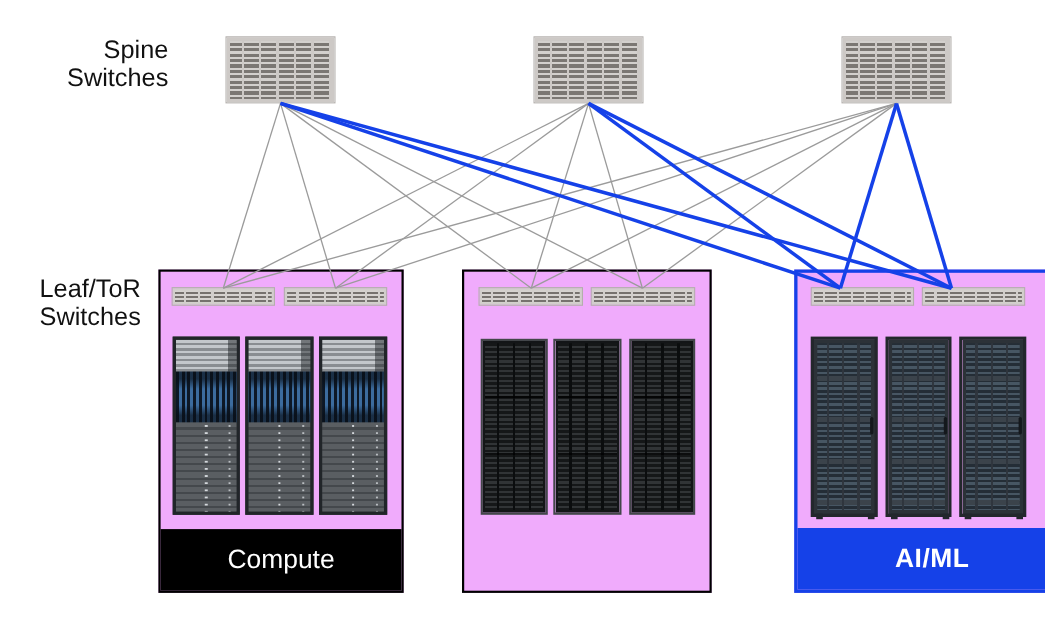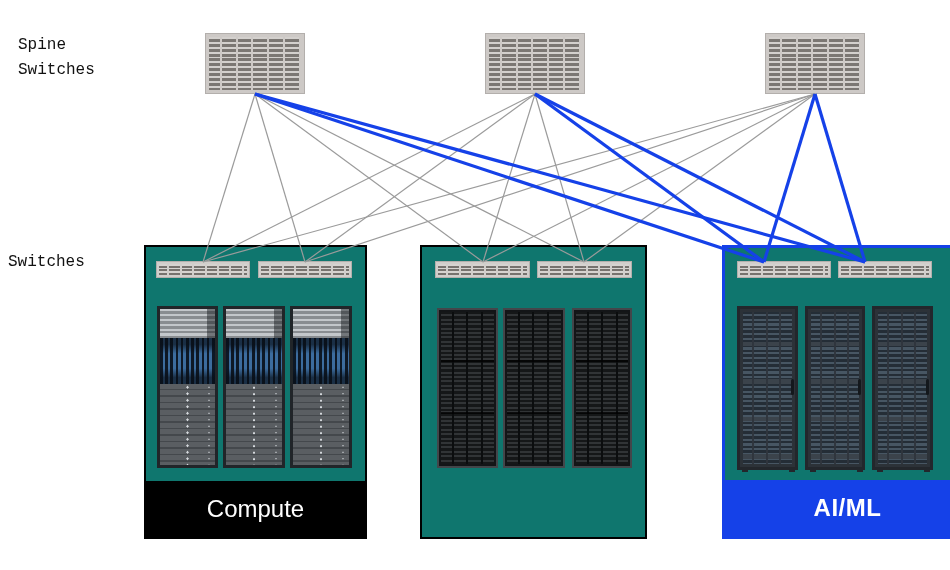--- a/index.html
+++ b/index.html
@@ -3,22 +3,22 @@
 <meta charset="utf-8">
 <style>
   html,body{margin:0;padding:0;background:#ffffff;}
   .canvas{
     position:relative; width:950px; height:570px; overflow:hidden;
     background:#ffffff; font-family:"Liberation Sans", sans-serif;
   }
 
   
   .side-label{
-    position:absolute; text-align:left; color:var(--label-black,#111);
-    font-size:16px; line-height:25px;font-family:Liberation Mono, monospace;
+    position:absolute; text-align:right; color:var(--label-black,#111);
+    font-size:23px; line-height:25px;
   }
   #spine-label{ left:18px; top:33px; width:135px; }
   #leaf-label{ left:8px;  top:250px; width:120px; }
 
   
   .spine-switch{
     position:absolute; top:33px; width:100px; height:61px; box-sizing:border-box;
     border:1px solid #b3afac; padding:3px;
     background-image:
       repeating-linear-gradient(90deg, rgba(0,0,0,0) 0 13.7px, #cdc9c6 13.7px 15.8px),
@@ -29,21 +29,21 @@
   #spine-1{left:205px;} #spine-2{left:485px;} #spine-3{left:765px;}
 
   
   svg.links{ position:absolute; left:0; top:0; pointer-events:none; }
   line.gray{ stroke:var(--link-gray,#9b9b9b); stroke-width:1.2; }
   line.blue{ stroke:var(--accent-blue,#1541e8); stroke-width:3.2; }
 
   
   .rack{
     position:absolute; top:245px; height:294px; box-sizing:border-box;
-    background:#0f766e; border:2px solid #000;
+    background:#f0abfc; border:2px solid #000;
   }
   #rack-compute{ left:144px; width:223px; }
   #rack-storage{ left:420px; width:227px; }
   #rack-aiml{ left:722px; width:251px; border:3px solid var(--accent-blue,#1541e8); }
 
   .band{
     position:absolute; left:0; right:0; bottom:0; height:56px;
     background:var(--band-black,#000); color:var(--text-white,#fff);
     font-size:24px; line-height:56px; text-align:center;
   }
@@ -128,20 +128,21 @@
 </head>
 <body>
 
 <div class="canvas">
 
   <div class="side-label" id="spine-label">
     <div>Spine</div>
     <div>Switches</div>
   </div>
   <div class="side-label" id="leaf-label">
+    <div>Leaf/ToR</div>
     <div>Switches</div>
   </div>
 
   <div class="spine-switch" id="spine-1"></div>
   <div class="spine-switch" id="spine-2"></div>
   <div class="spine-switch" id="spine-3"></div>
 
   <div class="rack" id="rack-compute">
     <div class="leaf-switch leaf-1"></div>
     <div class="leaf-switch leaf-2"></div>

